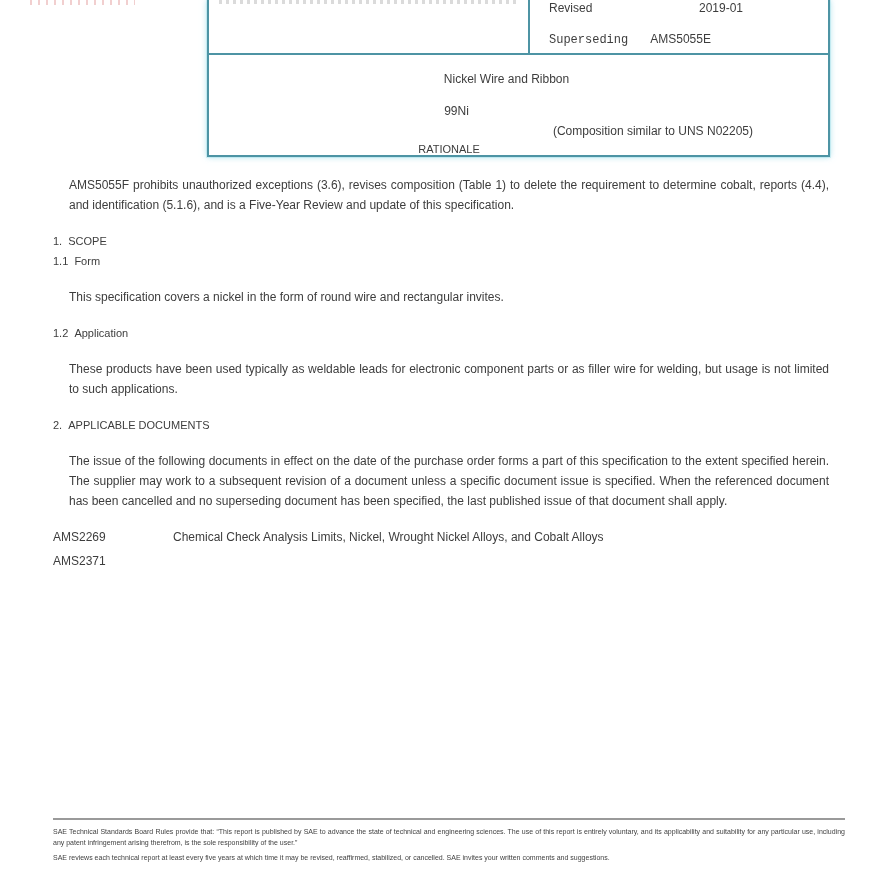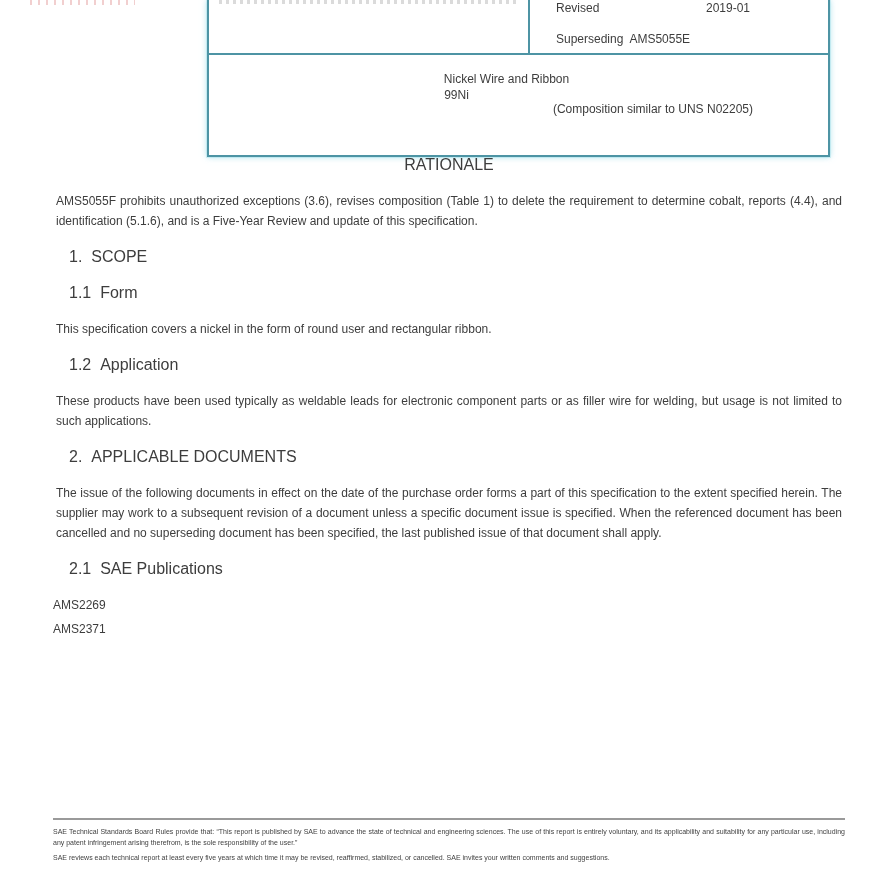--- a/index.html
+++ b/index.html
@@ -10,34 +10,34 @@
   .artifact-red{position:absolute;left:30px;top:0;width:105px;height:5px;opacity:.5;
     background:repeating-linear-gradient(90deg, rgba(205,80,80,.55) 0 2px, transparent 2px 8px);}
   .artifact-gray{position:absolute;left:10px;top:0;width:300px;height:4px;opacity:.45;
     background:repeating-linear-gradient(90deg, rgba(120,120,120,.6) 0 3px, transparent 3px 7px);}
 
   
   .spec-table{position:absolute;left:207px;top:0;width:623px;
     box-shadow:0 0 0 1px rgba(165,222,232,.45), 0 0 6px rgba(140,215,228,.75);}
   .row1{display:flex;height:53px;border-left:2px solid var(--teal);border-right:2px solid var(--teal);}
   .cell-logo{position:relative;width:319px;border-right:2px solid var(--teal);}
-  .cell-rev{flex:1;padding:2px 8px 0 26px;font-size:12px;line-height:13px;}
+  .cell-rev{flex:1;padding:2px 8px 0 19px;font-size:12px;line-height:13px;}
   .kv{white-space:nowrap;}
   .kv .lbl{display:inline-block;width:150px;}
   .kv2{margin-top:18px;}
-  .kv2 .lbl{width:auto;margin-right:6px;}
+  .kv2 .lbl{width:auto;margin-right:22px;font-family:Liberation Mono, monospace;}
   .row2{height:82px;border:2px solid var(--teal);font-size:12px;line-height:13px;padding-top:18px;box-sizing:content-box;}
   .t1{text-align:center;transform:translateX(-12px);}
-  .t2{text-align:center;transform:translateX(-62px);margin-top:3px;}
-  .t3{text-align:right;padding-right:75px;margin-top:1px;}
+  .t2{text-align:center;transform:translateX(-62px);margin-top:19px;}
+  .t3{text-align:right;padding-right:75px;margin-top:7px;}
 
   
   .content{position:absolute;left:53px;top:139px;width:792px;font-size:12px;line-height:20px;}
-  .content p{margin:3px;text-align:justify;}
-  .content .hd{margin:16px;font-size:16px;font-weight:normal;white-space:pre-wrap;}
+  .content p{margin:16px;text-align:justify;}
+  .content .hd{margin:0;font-size:11px;font-weight:normal;white-space:pre-wrap;}
   .hd-center{text-align:center;}
   .mt18{margin-top:18px;} .mt15{margin-top:15px;} .mt13{margin-top:13px;}
   .mt12{margin-top:12px;} .mt11{margin-top:11px;} .mt10{margin-top:10px;}
   a.saelink{color:var(--link);text-decoration:underline;cursor:pointer;}
   .ref-row{display:flex;margin-top:12px;}
   .ref-row + .ref-row{margin-top:4px;}
   .ref-code{width:120px;flex:0 0 120px;}
   .ref-title{flex:1;text-align:justify;}
 
   
@@ -73,32 +73,32 @@
       <div class="t3">(Composition similar to UNS N02205)</div>
     </div>
   </div>
 
   <div class="content">
     <div class="hd hd-center mt18">RATIONALE</div>
     <p class="mt13">AMS5055F prohibits unauthorized exceptions (3.6), revises composition (Table 1) to delete the requirement to determine cobalt, reports (4.4), and identification (5.1.6), and is a Five-Year Review and update of this specification.</p>
 
     <div class="hd mt15">1.&nbsp;&nbsp;SCOPE</div>
     <div class="hd mt13">1.1&nbsp;&nbsp;Form</div>
-    <p class="mt12">This specification covers a nickel in the form of round user and rectangular ribbon.</p>
+    <p class="mt12">This specification covers a nickel in the form of round wire and rectangular invites.</p>
 
     <div class="hd mt13">1.2&nbsp;&nbsp;Application</div>
     <p class="mt12">These products have been used typically as weldable leads for electronic component parts or as filler wire for welding, but usage is not limited to such applications.</p>
 
     <div class="hd mt13">2.&nbsp;&nbsp;APPLICABLE DOCUMENTS</div>
     <p class="mt10">The issue of the following documents in effect on the date of the purchase order forms a part of this specification to the extent specified herein. The supplier may work to a subsequent revision of a document unless a specific document issue is specified. When the referenced document has been cancelled and no superseding document has been specified, the last published issue of that document shall apply.</p>
 
-    <div class="hd mt11">2.1&nbsp;&nbsp;SAE Publications</div>
 
     <div class="ref-row">
       <div class="ref-code">AMS2269</div>
+      <div class="ref-title">Chemical Check Analysis Limits, Nickel, Wrought Nickel Alloys, and Cobalt Alloys</div>
     </div>
     <div class="ref-row">
       <div class="ref-code">AMS2371</div>
     </div>
   </div>
 
   <div class="footer">
     <div class="footer-rule"></div>
     <p>SAE Technical Standards Board Rules provide that: “This report is published by SAE to advance the state of technical and engineering sciences. The use of this report is entirely voluntary, and its applicability and suitability for any particular use, including any patent infringement arising therefrom, is the sole responsibility of the user.”</p>
     <p>SAE reviews each technical report at least every five years at which time it may be revised, reaffirmed, stabilized, or cancelled. SAE invites your written comments and suggestions.</p>

